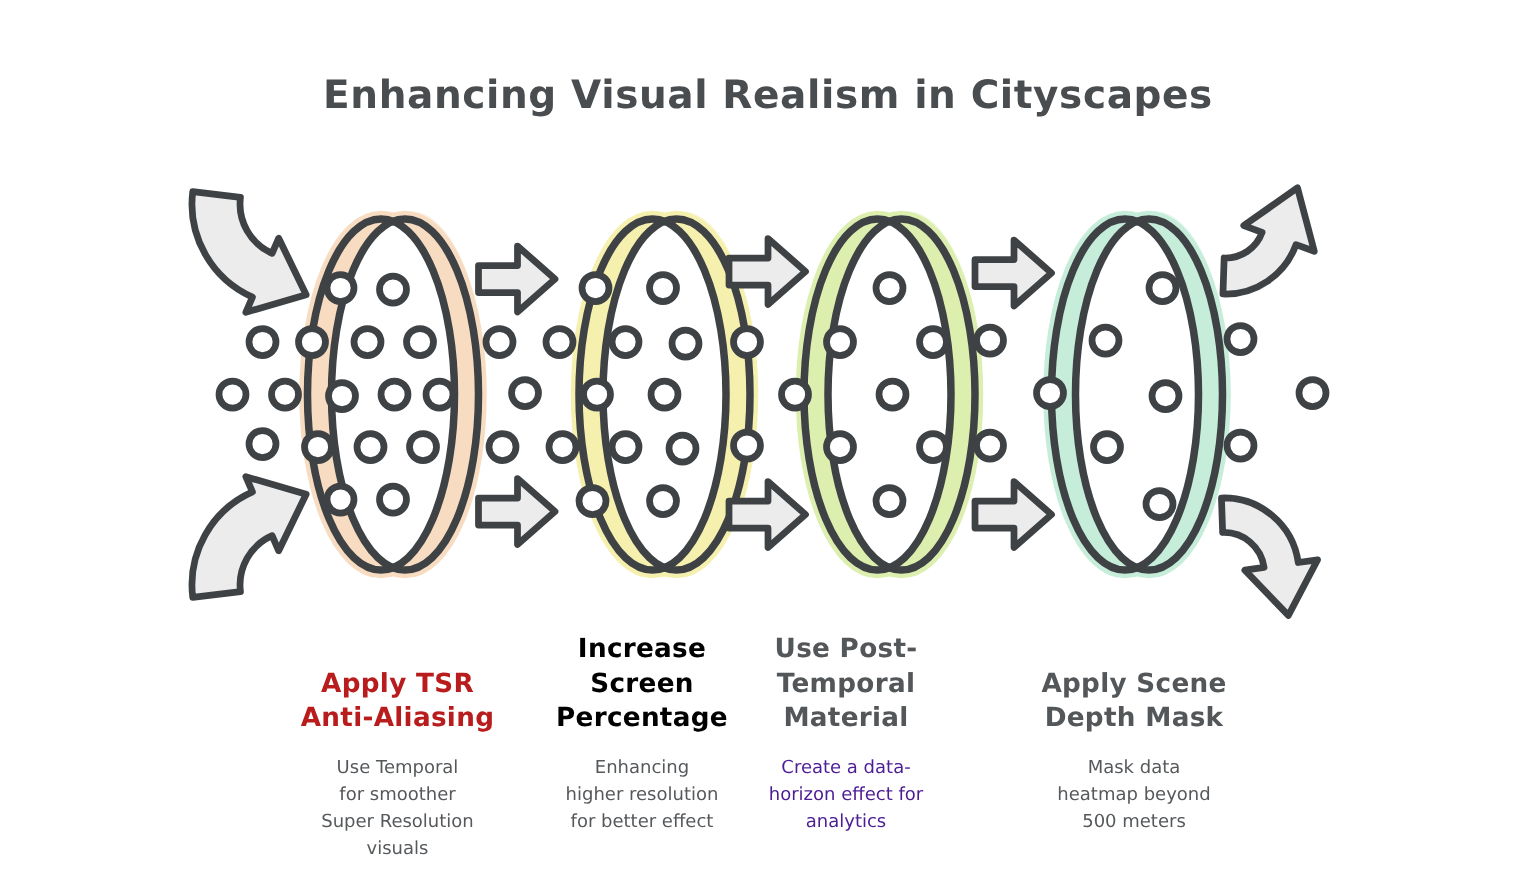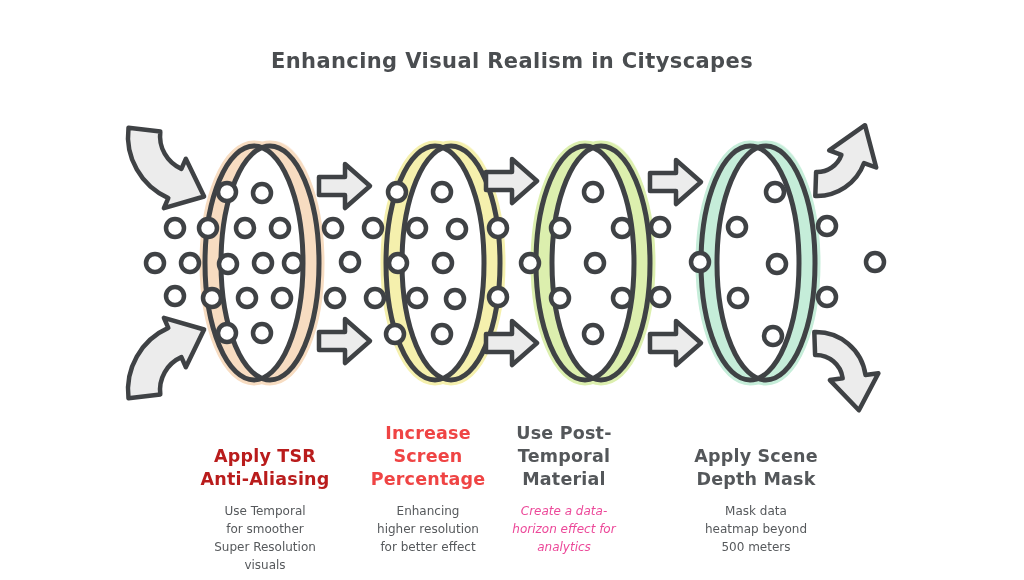--- a/index.html
+++ b/index.html
@@ -1,21 +1,21 @@
 <!DOCTYPE html>
 <html><head>
 <meta charset="utf-8">
 <style>
   html,body{margin:0;padding:0;background:#ffffff;}
   body{width:1024px;height:580px;overflow:hidden;font-family:"DejaVu Sans",sans-serif;}
   .canvas{position:relative;width:1024px;height:580px;background:#ffffff;}
   .canvas > svg{position:absolute;left:0;top:0;}
   .diagram-title{
     position:absolute;top:49px;left:0;width:1024px;text-align:center;
-    font-size:21px;font-weight:bold;letter-spacing:.4px;color:#4a4d50;
+    font-size:26px;font-weight:bold;letter-spacing:.4px;color:#4a4d50;
   }
   .stage-label{position:absolute;top:420px;width:224px;text-align:center;}
   .stage-title{
     height:71px;display:flex;flex-direction:column;justify-content:flex-end;
     font-size:17.5px;line-height:23px;font-weight:bold;color:#54575a;letter-spacing:.2px;
   }
   .stage-desc{margin-top:11px;font-size:12px;line-height:18px;color:#56595c;}
 </style>
 </head>
 <body>
@@ -124,38 +124,38 @@
         <div>Anti-Aliasing</div>
       </div>
     <div class="stage-desc" style="color: rgb(86, 89, 92);">
         <div>Use Temporal</div>
         <div>for smoother</div>
         <div>Super Resolution</div>
         <div>visuals</div>
       </div>
   </div>
   <div class="stage-label" style="left: 316px;">
-    <div class="stage-title" style="color: #ef4444;">
+    <div class="stage-title" style="color: #000000;">
         <div>Increase</div>
         <div>Screen</div>
         <div>Percentage</div>
       </div>
     <div class="stage-desc" style="color: rgb(86, 89, 92);">
         <div>Enhancing</div>
         <div>higher resolution</div>
         <div>for better effect</div>
       </div>
   </div>
   <div class="stage-label" style="left: 452px;">
     <div class="stage-title" style="color: rgb(84, 87, 90);">
         <div>Use Post-</div>
         <div>Temporal</div>
         <div>Material</div>
       </div>
-    <div class="stage-desc" style="color: #ec4899; font-style: italic;">
+    <div class="stage-desc" style="color: #4c1d95;">
         <div>Create a data-</div>
         <div>horizon effect for</div>
         <div>analytics</div>
       </div>
   </div>
   <div class="stage-label" style="left: 644px;">
     <div class="stage-title" style="color: rgb(84, 87, 90); justify-content: flex-end;">
         <div>Apply Scene</div>
         <div>Depth Mask</div>
       </div>

